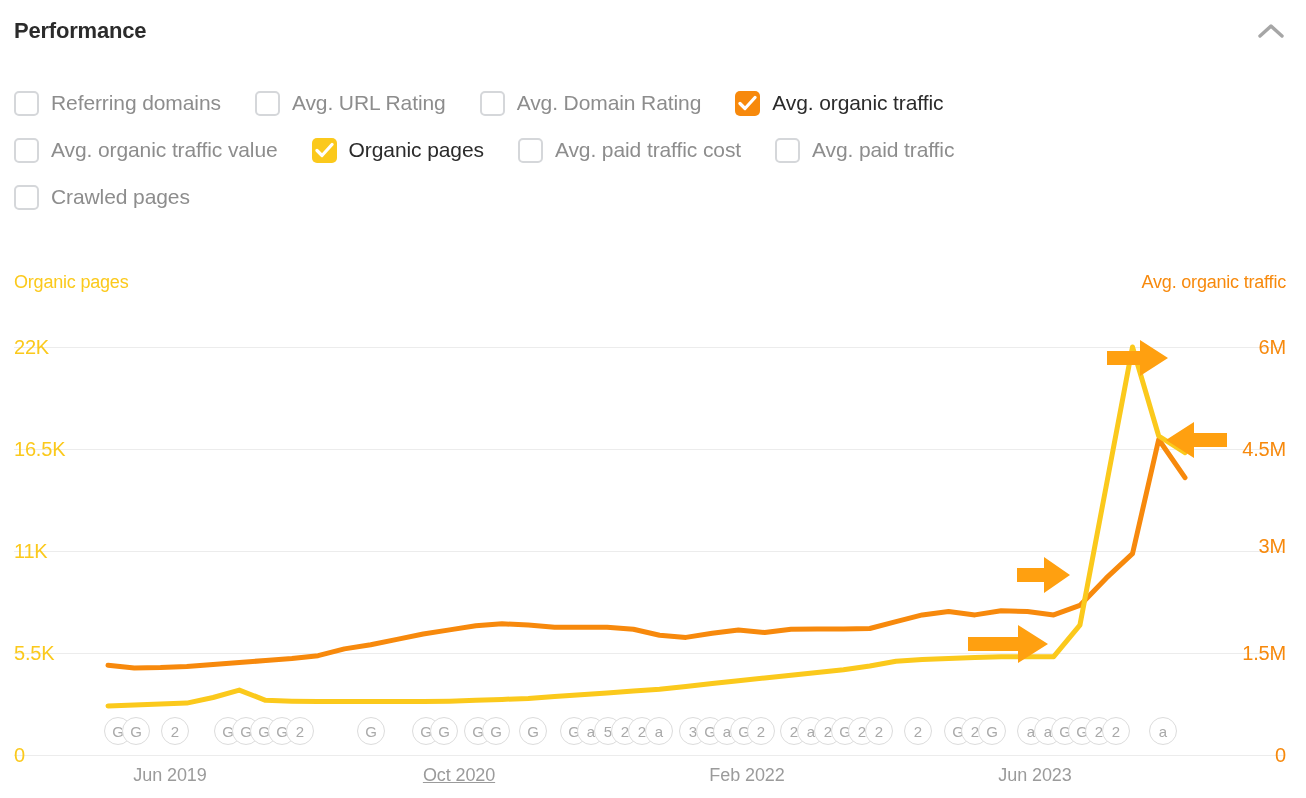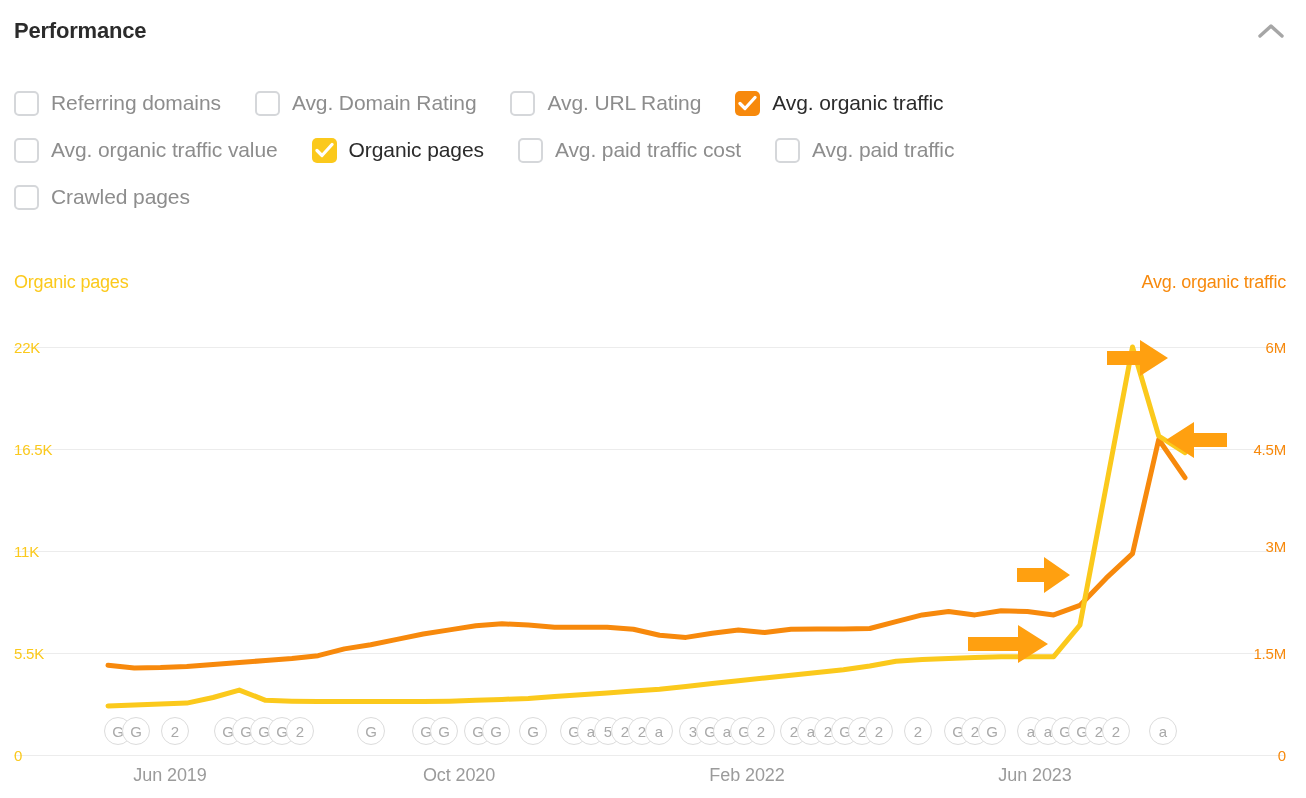--- a/index.html
+++ b/index.html
@@ -54,21 +54,21 @@
     position: absolute; top: 10px; font-size: 18px; letter-spacing: -0.2px;
   }
   .axis-title.left  { left: 14px;  color: #FBC91C; }
   .axis-title.right { right: 20px; color: #F7890C; }
 
   .gridline {
     position: absolute; left: 14px; width: 1270px; height: 1px; background: #ececec;
   }
 
   .ytick {
-    position: absolute; font-size: 15px; letter-spacing: -0.2px;
+    position: absolute; font-size: 20px; letter-spacing: -0.2px;
     transform: translateY(-50%);
   }
   .ytick.left  { left: 14px;  color: #FBC91C; text-align: left; }
   .ytick.right { right: 20px; color: #F7890C; text-align: right; }
 
   .xtick {
     position: absolute; font-size: 18px; color: #9b9b9b;
     transform: translateX(-50%); letter-spacing: -0.1px;
   }
 
@@ -101,25 +101,25 @@
   </div>
 
   <div class="metrics" id="metrics">
       <div class="metric-row">
         <div class="metric">
           <span class="cbox"></span>
           <span class="lbl">Referring domains</span>
         </div>
         <div class="metric">
           <span class="cbox"></span>
+          <span class="lbl">Avg. URL Rating</span>
+        </div>
+        <div class="metric">
+          <span class="cbox"></span>
           <span class="lbl">Avg. Domain Rating</span>
-        </div>
-        <div class="metric">
-          <span class="cbox"></span>
-          <span class="lbl">Avg. URL Rating</span>
         </div>
         <div class="metric checked">
           <span class="cbox on orange">
             <svg width="19" height="17" viewBox="0 0 19 17">
               <path d="M2 8.5 L7 13.5 L17 2.5" fill="none" stroke="#fff" stroke-width="3.2" stroke-linecap="round" stroke-linejoin="round"></path>
             </svg>
           </span>
           <span class="lbl">Avg. organic traffic</span>
         </div>
       </div>
@@ -173,21 +173,21 @@
       </div>
     <div id="yticks-right">
         <div class="ytick right" style="top: 493px;">0</div>
         <div class="ytick right" style="top: 391px;">1.5M</div>
         <div class="ytick right" style="top: 284px;">3M</div>
         <div class="ytick right" style="top: 187px;">4.5M</div>
         <div class="ytick right" style="top: 85px;">6M</div>
       </div>
     <div id="xticks">
         <div class="xtick" style="left: 170px; top: 503px;">Jun 2019</div>
-        <div class="xtick" style="left: 459px; top: 503px;">Oct 2020</div>
+        <div class="xtick" style="left: 459px; top: 503px; text-decoration: underline;">Oct 2020</div>
         <div class="xtick" style="left: 747px; top: 503px;">Feb 2022</div>
         <div class="xtick" style="left: 1035px; top: 503px;">Jun 2023</div>
       </div>
 
     <svg class="plot" viewBox="0 0 1306 536" preserveAspectRatio="none">
       <polyline id="line-traffic" fill="none" stroke-width="5" stroke-linejoin="round" stroke-linecap="round" points="108.0,403.2 134.3,406.0 160.5,405.6 186.8,404.6 213.1,402.6 239.3,400.5 265.6,398.5 291.9,396.4 318.1,393.7 344.4,386.9 370.7,382.8 397.0,377.4 423.2,372.0 449.5,367.9 475.8,363.8 502.0,361.8 528.3,363.1 554.6,365.2 580.8,365.2 607.1,365.2 633.4,367.2 659.6,373.3 685.9,375.4 712.2,371.3 738.4,367.9 764.7,370.6 791.0,367.2 817.2,366.9 843.5,366.9 869.8,366.5 896.0,359.7 922.3,352.9 948.6,349.5 974.9,352.9 1001.1,348.8 1027.4,349.5 1053.7,352.9 1079.9,343.4 1106.2,316.2 1132.5,291.7 1158.7,177.5 1185.0,215.6" stroke="#F7890C"></polyline>
       <polyline id="line-pages" fill="none" stroke-width="5" stroke-linejoin="round" stroke-linecap="round" points="108.0,443.9 134.3,442.9 160.5,442.0 186.8,441.1 213.1,435.5 239.3,428.1 265.6,438.3 291.9,439.2 318.1,439.6 344.4,439.6 370.7,439.6 397.0,439.6 423.2,439.6 449.5,439.2 475.8,438.3 502.0,437.4 528.3,436.4 554.6,434.6 580.8,432.7 607.1,430.9 633.4,429.0 659.6,427.2 685.9,424.4 712.2,421.6 738.4,418.8 764.7,416.0 791.0,413.3 817.2,410.5 843.5,407.7 869.8,404.0 896.0,399.3 922.3,397.5 948.6,396.6 974.9,395.6 1001.1,394.7 1027.4,394.7 1053.7,394.7 1079.9,363.2 1106.2,224.1 1132.5,85.0 1158.7,174.0 1185.0,190.7" stroke="#FBC91C"></polyline>
     </svg>
 
     <div class="badge-rail" id="badges">

